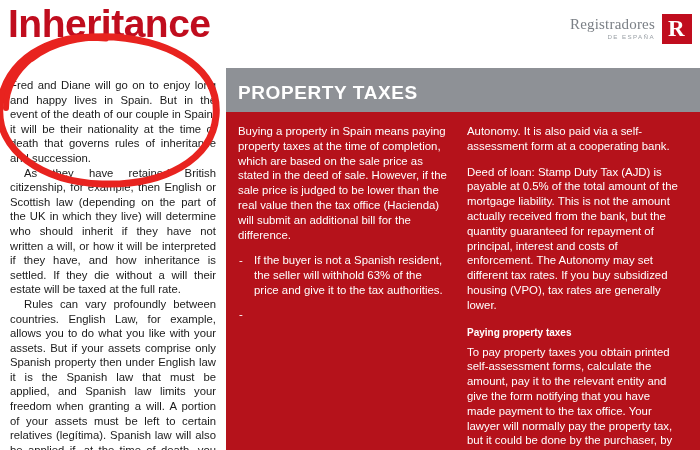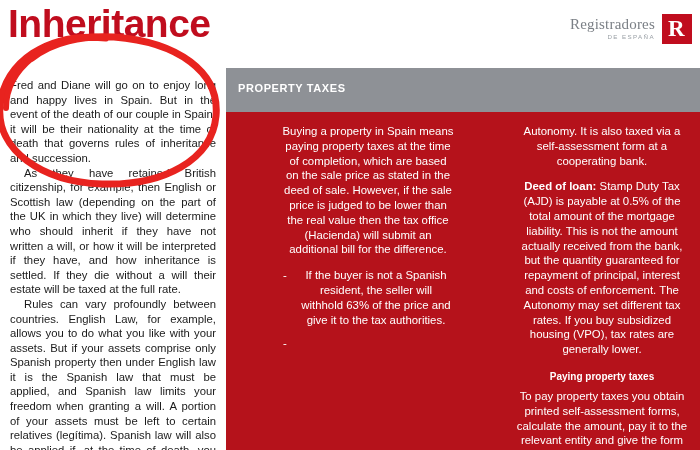--- a/index.html
+++ b/index.html
@@ -124,53 +124,52 @@
     top: 0;
     width: 474px;
     height: 44px;
     background: #8e9196;
     color: #ffffff;
   }
   .panel-header .ph-title {
     position: absolute;
     left: 12px;
     top: 14px;
-    font-size: 11px;
+    font-size: 19px;
     font-weight: bold;
     letter-spacing: 0.6px;
   }
 
   .panel-cols {
     position: absolute;
     left: 0;
     top: 44px;
     width: 474px;
     height: 338px;
     display: flex;
     gap: 18px;
     padding: 12px 12px 0 12px;
     box-sizing: border-box;
   }
   .pcol {
     width: 211px;
     font-size: 11.4px;
     line-height: 14.8px;
     color: #ffffff;
-    text-align: center;
+    text-align: left;
     overflow: hidden;
-    margin-left: 44px;
   }
   .pcol p {
     margin: 0 0 11px 0;
   }
   .pcol p.tight {
     margin-bottom: 0;
   }
   .pcol .bold {
-    font-weight: bold;
+    font-weight: normal;
   }
   .sub-head {
     font-size: 10px;
     font-weight: bold;
     margin: 2px 0 4px 0;
     line-height: 17px;
   }
   .bullets {
     margin: 0 0 11px 0;
     padding: 0;
@@ -230,21 +229,21 @@
         </li>
         <li>
           <span class="dash">-</span>
         </li>
       </ul>
 
 
     </div>
 
     <div class="pcol">
-      <p>Autonomy. It is also taxed via a self-assessment form at a cooperating bank.</p>
+      <p>Autonomy. It is also paid via a self-assessment form at a cooperating bank.</p>
 
       <p><span class="bold">Deed of loan:</span><span> Stamp Duty Tax (AJD) is payable at 0.5% of the total amount of the mortgage liability. This is not the amount actually received from the bank, but the quantity guaranteed for repayment of principal, interest and costs of enforcement. The Autonomy may set different tax rates. If you buy subsidized housing (VPO), tax rates are generally lower.</span></p>
 
       <div class="sub-head">Paying property taxes</div>
 
       <p class="tight">To pay property taxes you obtain printed self-assessment forms, calculate the amount, pay it to the relevant entity and give the form notifying that you have made payment to the tax office. Your lawyer will normally pay the property tax, but it could be done by the purchaser, by an agency or by the notary who has drafted the deed.</p>
     </div>
 
   </div>
 </div>

